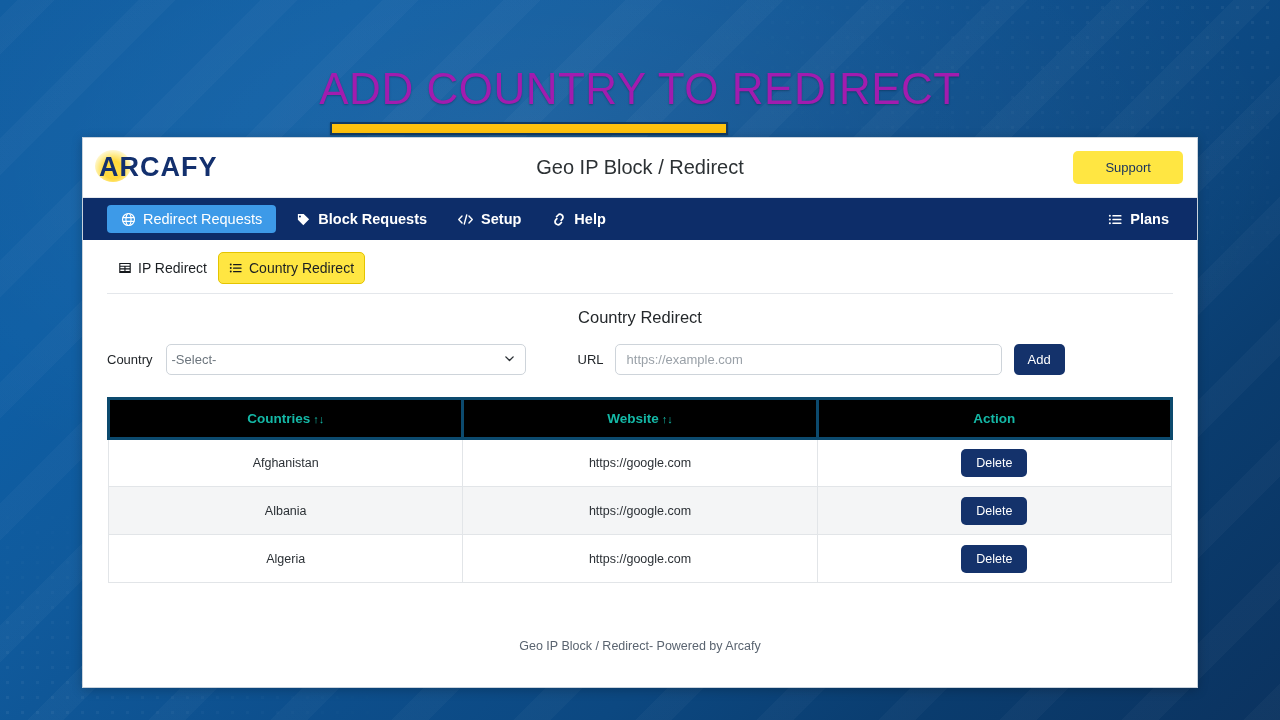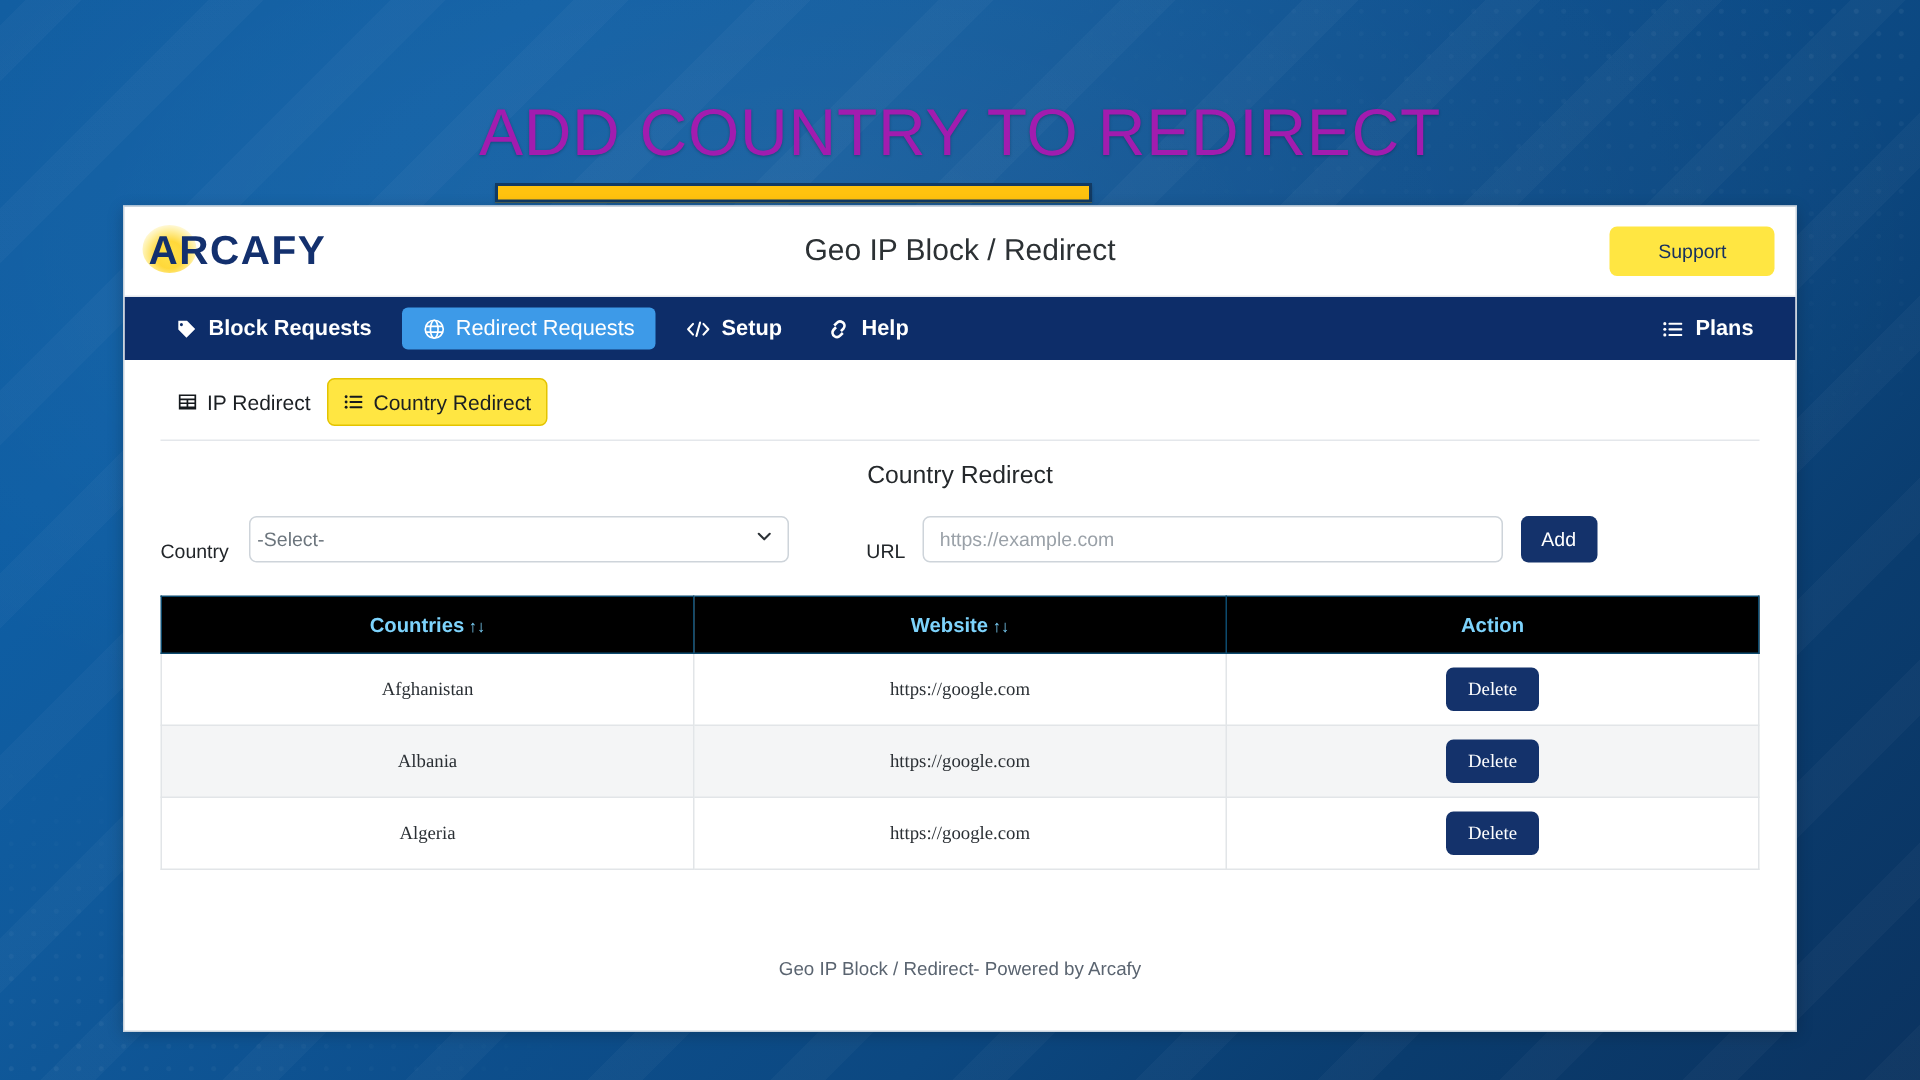--- a/index.html
+++ b/index.html
@@ -194,21 +194,21 @@
   .section-title {
     text-align: center;
     font-size: 16.5px;
     color: #24282b;
     margin-top: 14px;
   }
 
   
   .form-row {
     display: flex;
-    align-items: flex-end;
+    align-items: center;
     padding: 17px 24px 0 24px;
     gap: 0;
   }
   .field-label {
     font-size: 13px;
     color: #22262a;
     font-weight: 400;
     white-space: nowrap;
   }
   .select-wrap {
@@ -266,37 +266,36 @@
 
   
   .table-wrap { padding: 22px 24px 0 24px; }
   table.data-table {
     width: 100%;
     border-collapse: collapse;
     table-layout: fixed;
   }
   table.data-table thead th {
     background: #000000;
-    color: #7dd3fc;
+    color: #14b8a6;
     font-size: 13.5px;
     font-weight: 700;
     text-align: center;
     padding: 11px 6px;
-    border: 1px solid #0c4a6e;
+    border: 3px solid #0c4a6e;
   }
   .sort-arrows { font-size: 11px; font-weight: 400; margin-left: 3px; }
   table.data-table tbody td {
     font-size: 12.5px;
     color: #2b3035;
     text-align: center;
     padding: 0 6px;
     height: 48px;
     border: 1px solid #e2e5e8;
     background: #ffffff;
-    font-family: Liberation Serif, serif;
   }
   table.data-table tbody tr.striped td { background: #f4f5f6; }
   .delete-btn {
     background: #14326b;
     color: #ffffff;
     border: none;
     border-radius: 5px;
     font-size: 12.5px;
     padding: 7px 15px;
     cursor: pointer;
@@ -329,38 +328,38 @@
     <div class="logo">
       <span class="logo-sun"></span>
       <span class="logo-text"><span class="logo-a">A</span><span>RCAFY</span></span>
     </div>
     <div class="header-title">Geo IP Block / Redirect</div>
     <button class="support-btn">Support</button>
   </div>
 
   <div class="navbar">
 
-    <div class="nav-item">
-      <span class="nav-icon">
-        <svg width="15" height="15" viewBox="0 0 16 16" fill="#ffffff">
-            <path d="M2 2h6.2l5.8 5.8-6.2 6.2L2 8.2V2zm2.2 1.6a1.1 1.1 0 1 0 0 2.2 1.1 1.1 0 0 0 0-2.2z"></path>
-          </svg>
-      </span>
-      <span>Block Requests</span>
-    </div>
-
     <div class="nav-item active">
       <span class="nav-icon">
         <svg width="15" height="15" viewBox="0 0 16 16" fill="none" stroke="#ffffff" stroke-width="1.2">
             <circle cx="8" cy="8" r="6.4"></circle>
             <ellipse cx="8" cy="8" rx="2.7" ry="6.4"></ellipse>
             <path d="M1.9 6h12.2M1.9 10h12.2"></path>
           </svg>
       </span>
       <span>Redirect Requests</span>
+    </div>
+
+    <div class="nav-item">
+      <span class="nav-icon">
+        <svg width="15" height="15" viewBox="0 0 16 16" fill="#ffffff">
+            <path d="M2 2h6.2l5.8 5.8-6.2 6.2L2 8.2V2zm2.2 1.6a1.1 1.1 0 1 0 0 2.2 1.1 1.1 0 0 0 0-2.2z"></path>
+          </svg>
+      </span>
+      <span>Block Requests</span>
     </div>
 
     <div class="nav-item">
       <span class="nav-icon">
         <svg width="17" height="15" viewBox="0 0 18 16" fill="none" stroke="#ffffff" stroke-width="1.5" stroke-linecap="round" stroke-linejoin="round">
             <path d="M5.3 4.2 1.8 8l3.5 3.8"></path>
             <path d="M12.7 4.2 16.2 8l-3.5 3.8"></path>
             <path d="M10.3 3.2 7.7 12.8"></path>
           </svg>
       </span>

